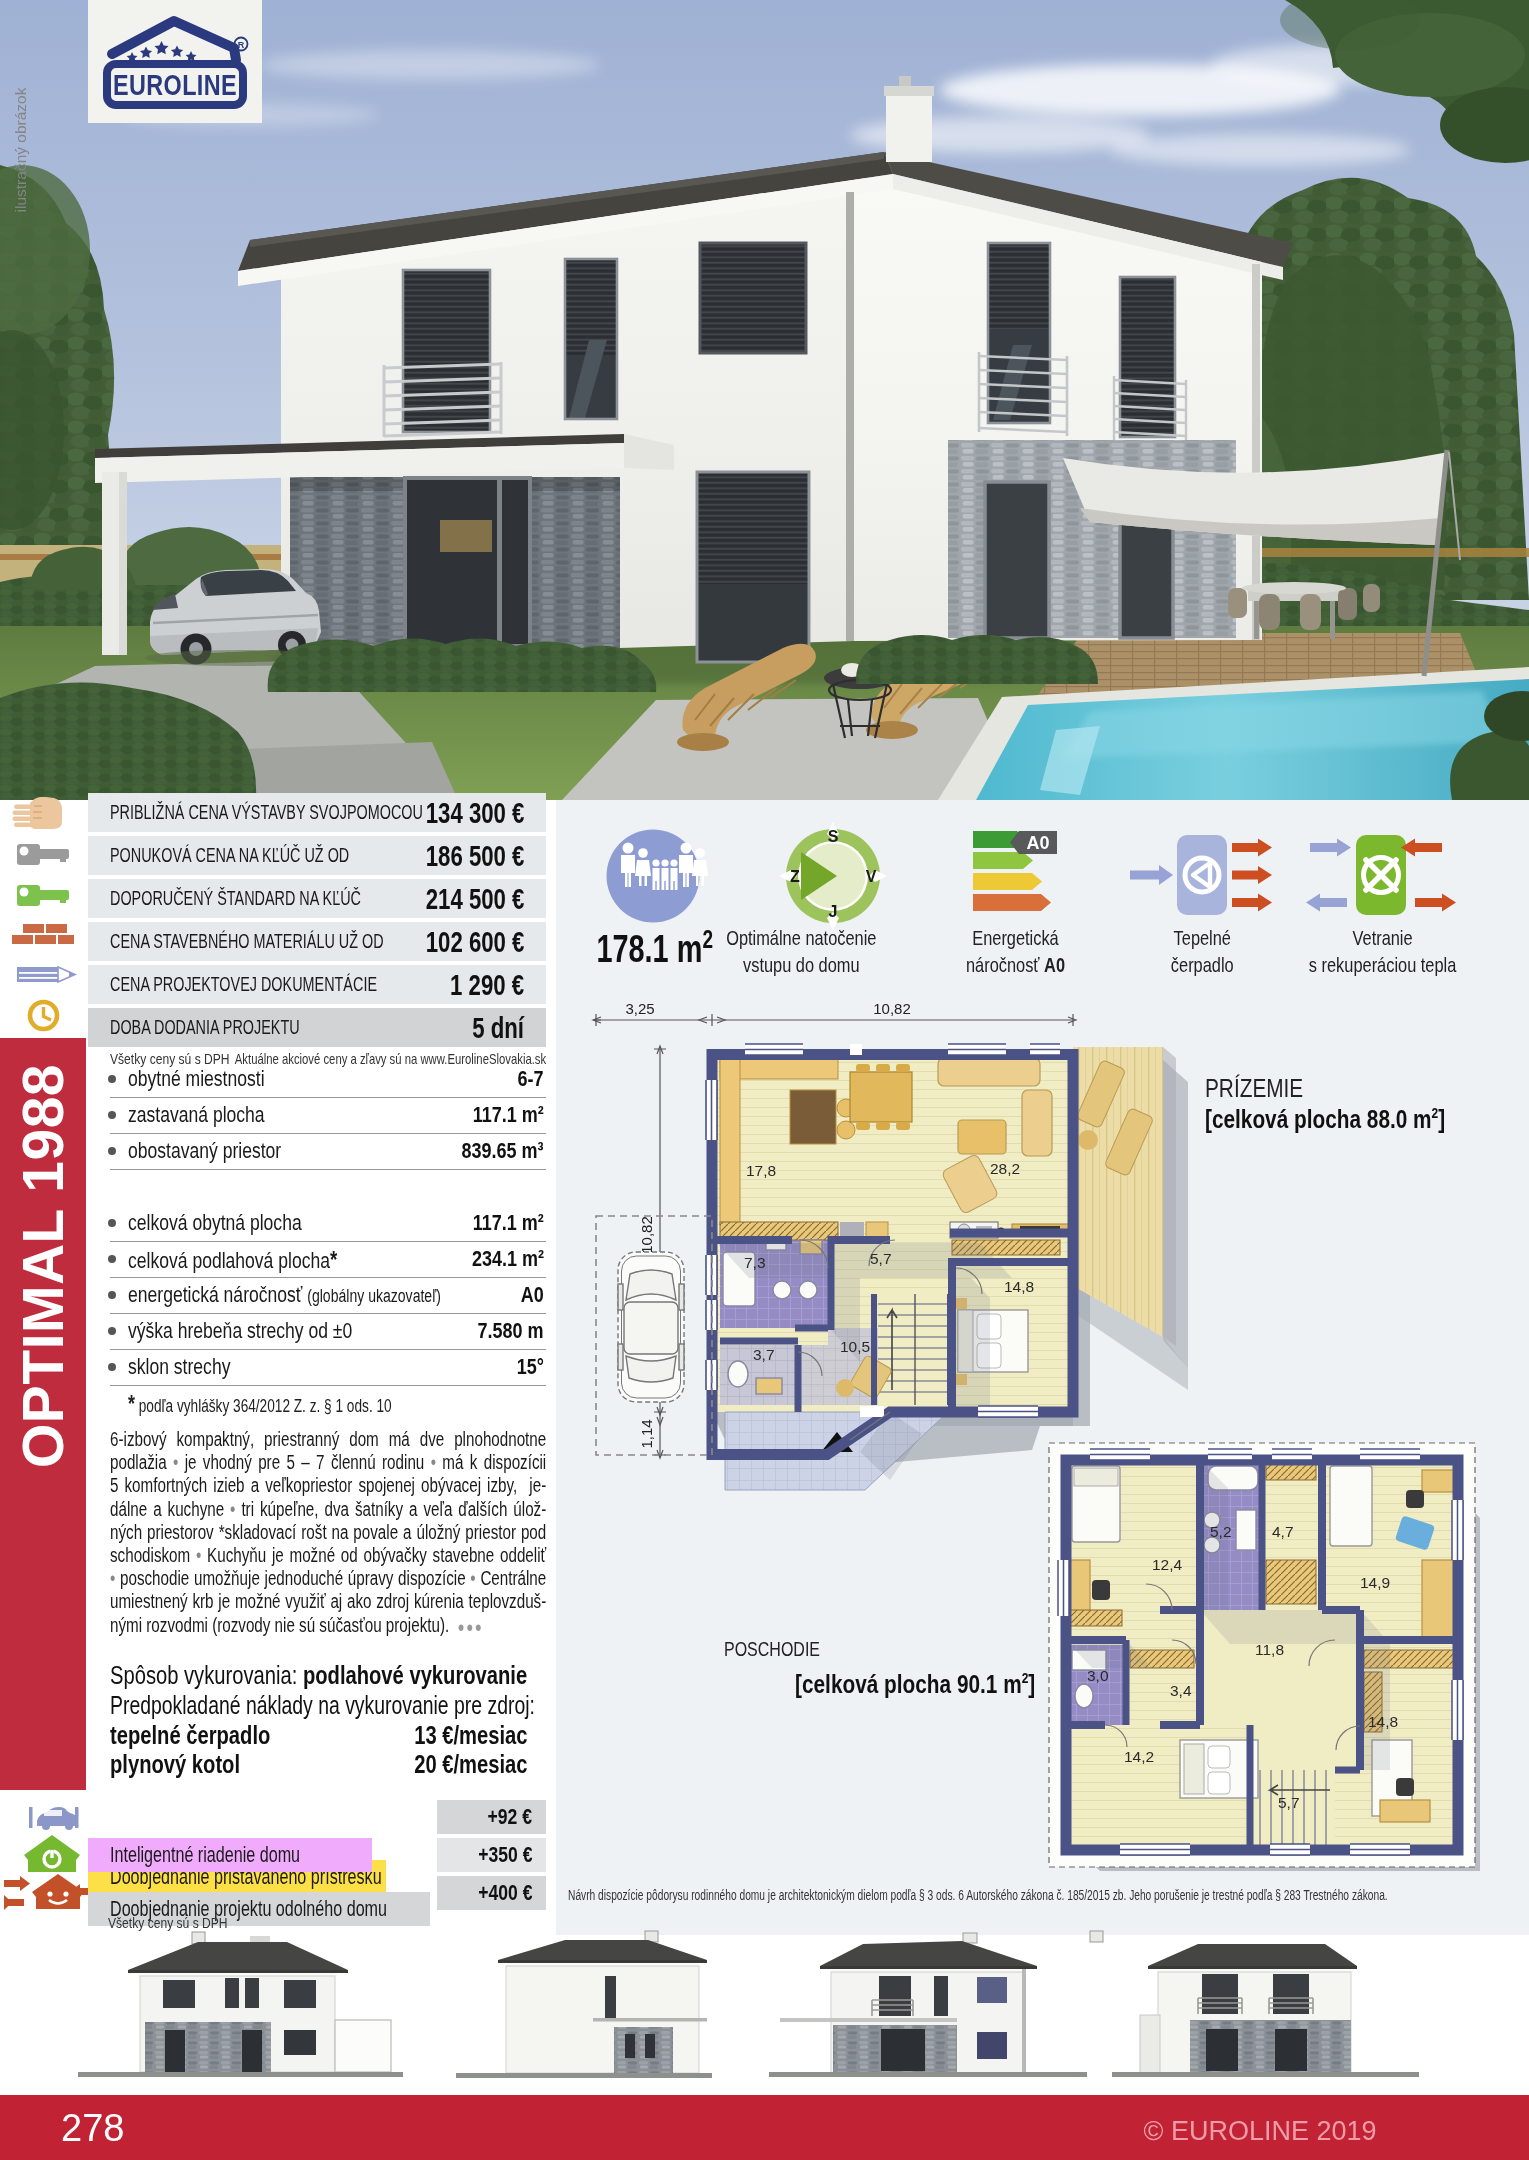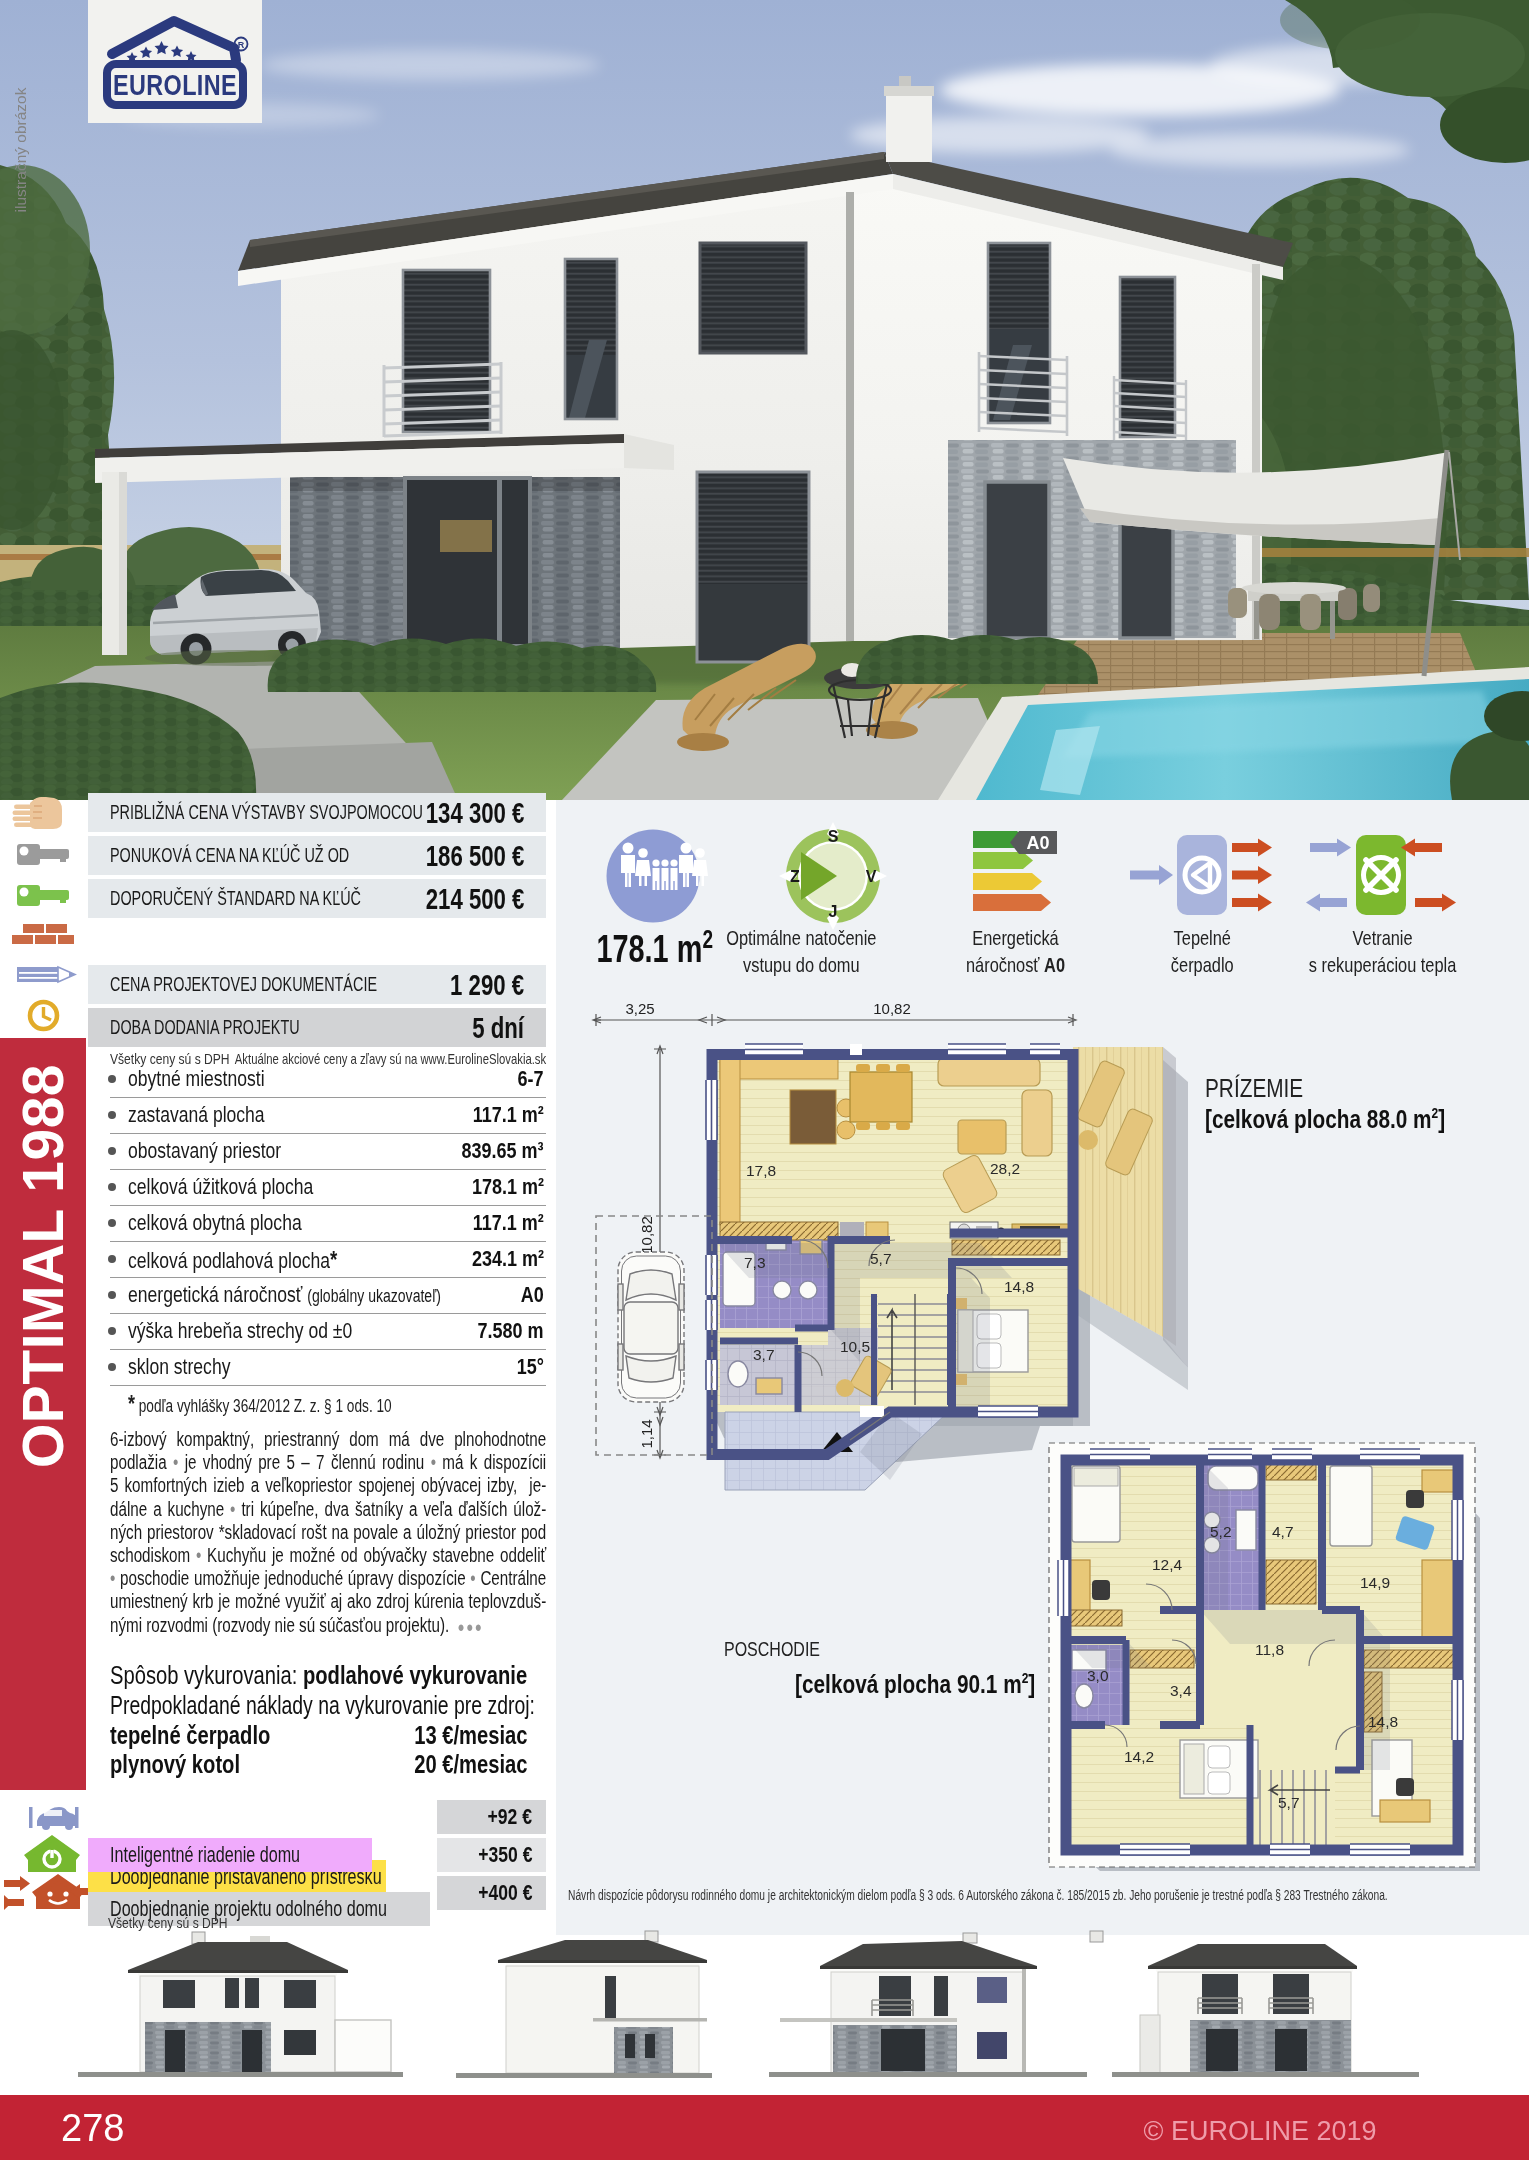--- a/index.html
+++ b/index.html
@@ -350,20 +350,24 @@
 <div class="band" style="top:836px">
       <span class="blab">PONUKOVÁ CENA NA KĽÚČ UŽ OD</span>
       <span class="bval">186 500 €</span>
     </div>
 
 <div class="band" style="top:879px">
       <span class="blab">DOPORUČENÝ ŠTANDARD NA KĽÚČ</span>
       <span class="bval">214 500 €</span>
     </div>
 
+<div class="band" style="top:922px">
+      <span class="blab">CENA STAVEBNÉHO MATERIÁLU UŽ OD</span>
+      <span class="bval">102 600 €</span>
+    </div>
 
 <div class="band" style="top:965px">
       <span class="blab">CENA PROJEKTOVEJ DOKUMENTÁCIE</span>
       <span class="bval">1 290 €</span>
     </div>
 
 <div class="band" style="top:1008px;background:#d2d3d5">
       <span class="blab">DOBA DODANIA PROJEKTU</span>
       <span class="bval">5 dní</span>
     </div>
@@ -435,25 +439,20 @@
       <span class="slab">zastavaná plocha</span>
       <span class="sval">117.1 m²</span>
     </div>
 
 <div class="srow" style="top:1133px">
       <span class="bullet"></span>
       <span class="slab">obostavaný priestor</span>
       <span class="sval">839.65 m³</span>
     </div>
 
-<div class="srow" style="top:1169px">
-      <span class="bullet"></span>
-      <span class="slab">celková úžitková plocha</span>
-      <span class="sval">178.1 m²</span>
-    </div>
 
 <div class="srow" style="top:1205px">
       <span class="bullet"></span>
       <span class="slab">celková obytná plocha</span>
       <span class="sval">117.1 m²</span>
     </div>
 
 <div class="srow" style="top:1241px">
       <span class="bullet"></span>
       <span class="slab">celková podlahová plocha<b style="font-size:24px">*</b></span>

